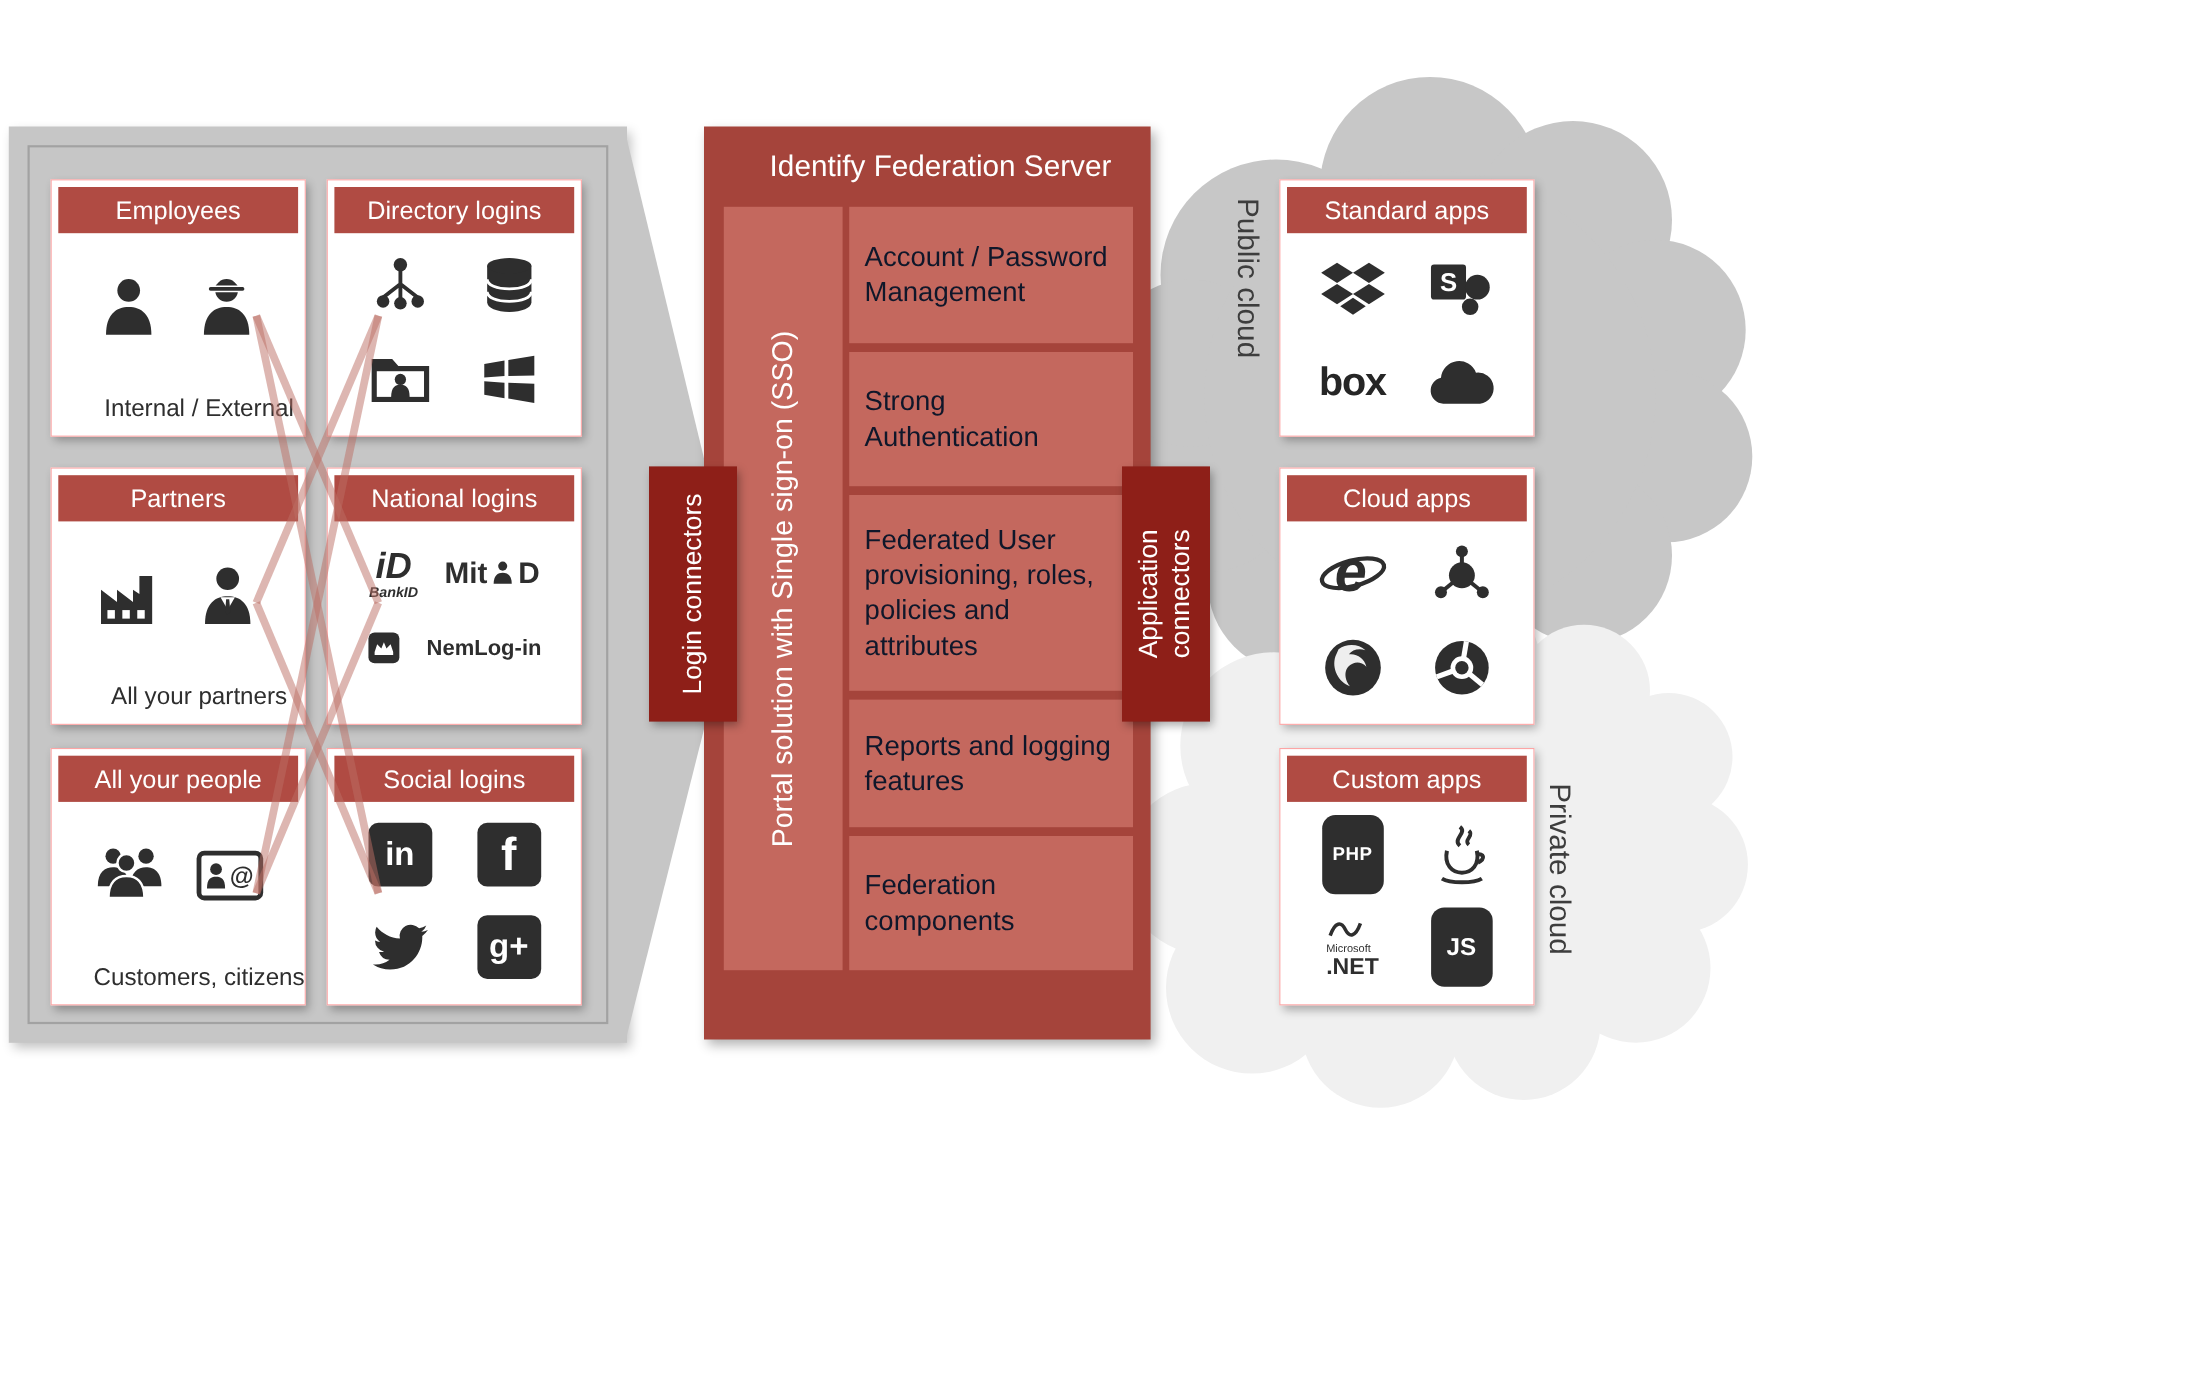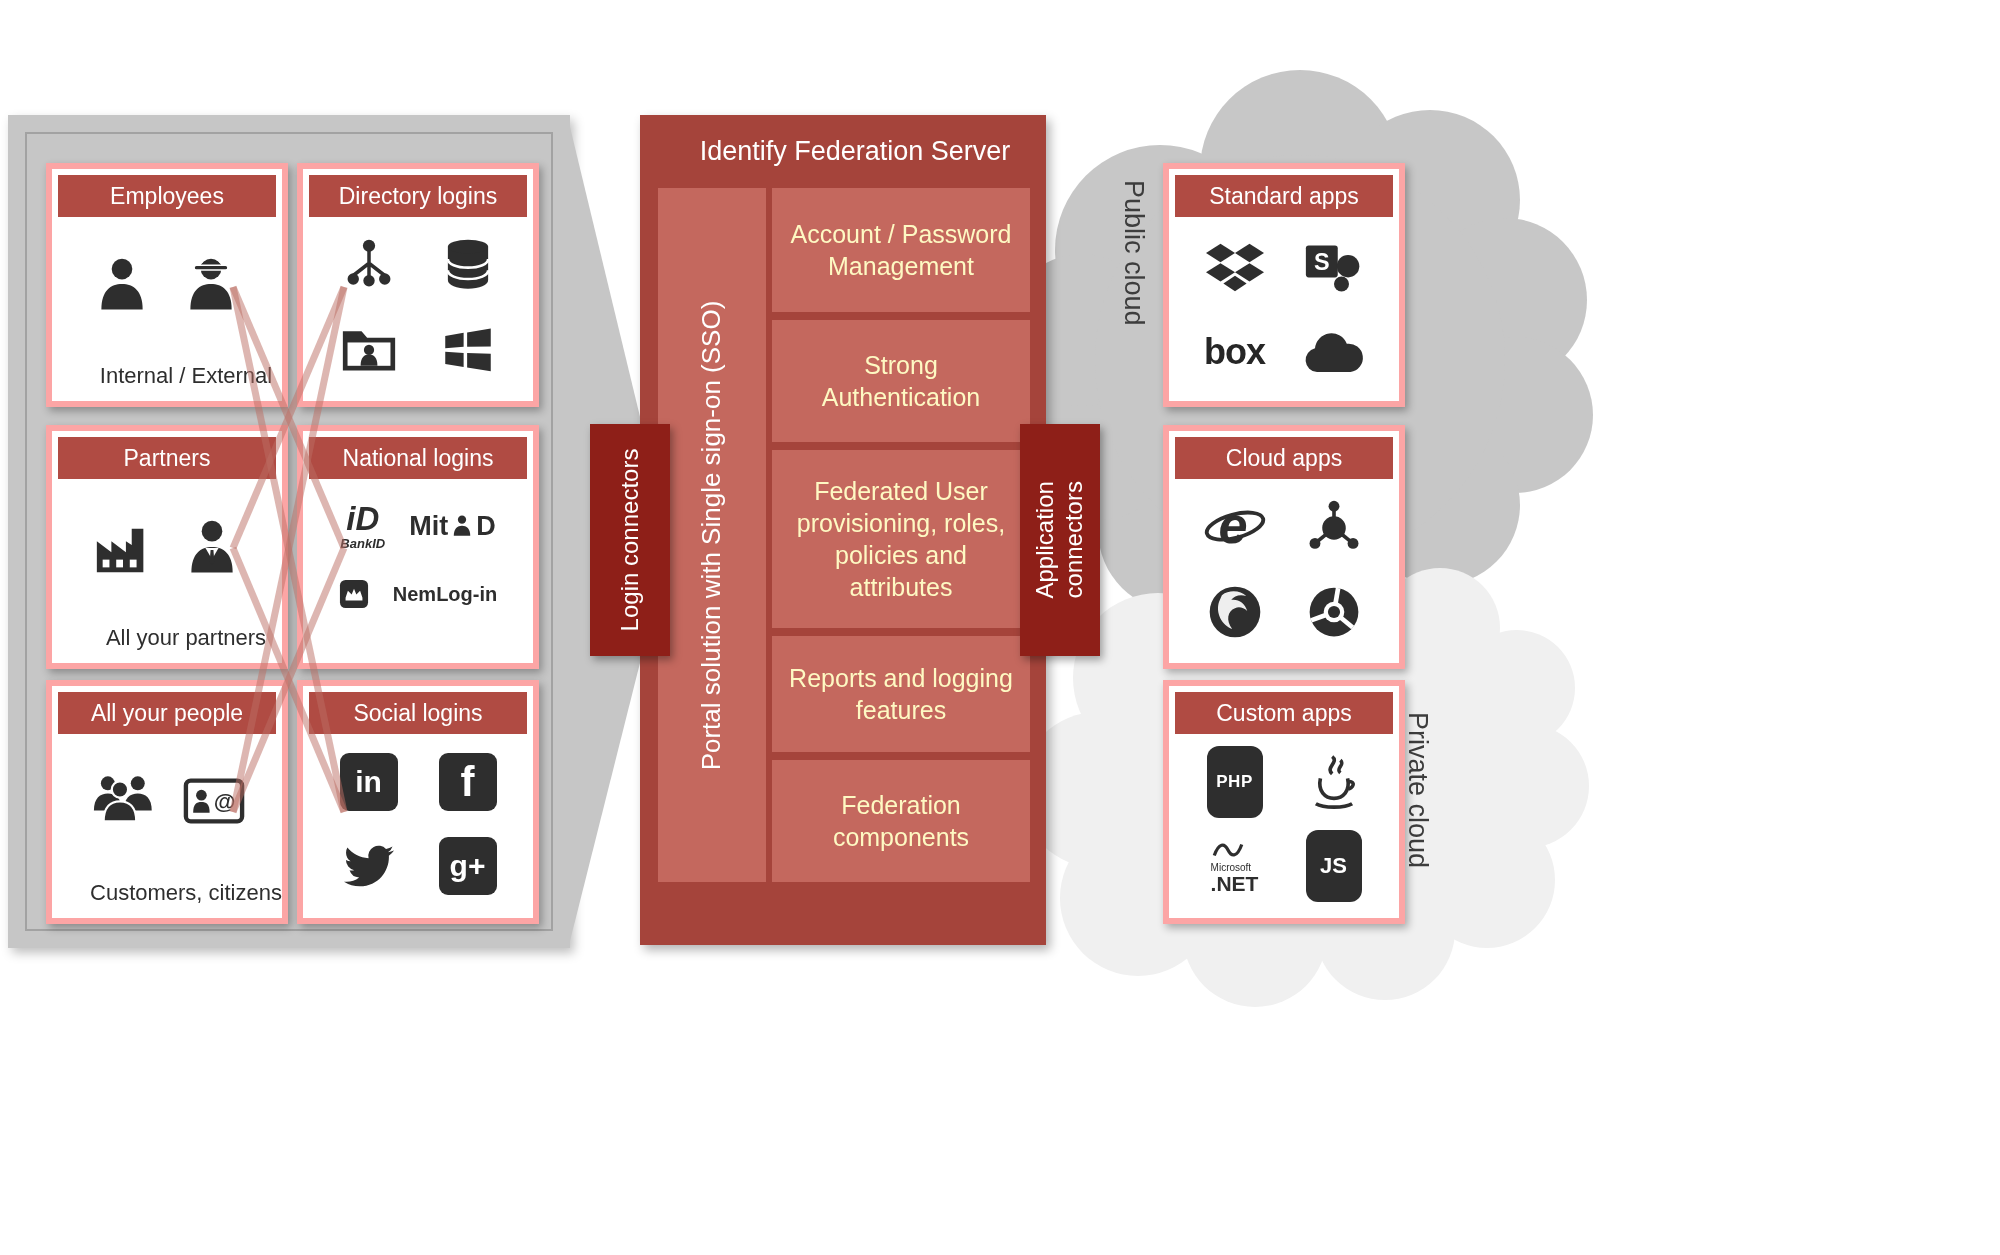--- a/index.html
+++ b/index.html
@@ -6,21 +6,21 @@
   body{font-family:"Liberation Sans",sans-serif;color:#2e2e2e;}
   .stage{position:relative;width:2000px;height:1255px;overflow:hidden;background:#fff;}
 
   .bg-svg{position:absolute;left:0;top:0;z-index:0;pointer-events:none;}
   .funnel-svg{position:absolute;left:0;top:0;z-index:2;pointer-events:none;}
   .lines-svg{position:absolute;left:0;top:0;z-index:4;pointer-events:none;}
 
   .left-panel{position:absolute;left:8px;top:115px;width:562px;height:833px;background:#c6c6c6;z-index:1;box-shadow:4px 5px 10px rgba(0,0,0,.25);}
   .panel-inner{position:absolute;left:17px;top:17px;right:17px;bottom:17px;border:2px solid #a2a2a2;}
 
-  .wbox{position:absolute;width:230px;height:232px;background:#fff;border:6px solid #fca5a5;box-shadow:3px 4px 8px rgba(0,0,0,.3);z-index:3;}
+  .wbox{position:absolute;width:230px;height:232px;background:#fff;border:1px solid #fca5a5;box-shadow:3px 4px 8px rgba(0,0,0,.3);z-index:3;}
   .wbox .hdr{position:absolute;left:6px;right:6px;top:6px;height:42px;background:#b04b43;color:#fff;display:flex;align-items:center;justify-content:center;font-size:23px;}
   .caption{position:absolute;left:0;right:0;bottom:12px;text-align:center;font-size:22px;color:#2e2e2e;padding-left:38px;}
   .icon-row{position:absolute;left:0;right:0;top:86px;display:flex;justify-content:center;align-items:center;gap:28px;}
   .icon-grid{position:absolute;left:16px;right:16px;top:54px;bottom:10px;display:grid;grid-template-columns:1fr 1fr;place-items:center;}
   .natrow1{position:absolute;left:0;right:0;top:62px;height:66px;display:flex;justify-content:center;align-items:center;gap:24px;}
   .natrow2{position:absolute;left:0;right:0;top:148px;display:flex;justify-content:center;align-items:center;gap:24px;}
 
   svg.ic{fill:#2e2e2e;}
   .tile{width:58px;height:58px;background:#2e2e2e;border-radius:9px;color:#fff;display:flex;align-items:center;justify-content:center;font-weight:bold;}
   .tile.fb span{font-size:42px;}
@@ -39,21 +39,21 @@
   .nem{font-size:20px;font-weight:bold;}
   .dotnet{display:flex;flex-direction:column;align-items:flex-start;line-height:1;}
   .dotnet .ms{font-size:10px;margin-top:2px;}
   .dotnet .net{font-size:21px;font-weight:bold;}
 
   .center-panel{position:absolute;left:640px;top:115px;width:406px;height:830px;background:#a5443b;z-index:5;box-shadow:4px 5px 10px rgba(0,0,0,.3);}
   .cp-title{height:73px;display:flex;align-items:center;justify-content:center;color:#fff;font-size:27px;margin-left:24px;}
   .sso{position:absolute;left:18px;top:73px;width:108px;height:694px;background:#c4685e;display:flex;align-items:center;justify-content:center;}
   .sso span{transform:rotate(-90deg);white-space:nowrap;color:#fff;font-size:26px;}
   .modules{position:absolute;left:132px;top:73px;width:258px;height:694px;display:flex;flex-direction:column;gap:8px;}
-  .module{flex:none;background:#c4685e;color:#fef9c3;display:flex;align-items:center;justify-content:center;text-align:center;font-size:25px;line-height:1.28;padding:0 14px;box-sizing:border-box;}
+  .module{flex:none;background:#c4685e;color:#0f172a;display:flex;align-items:center;justify-content:center;font-size:25px;line-height:1.28;padding:0 14px;box-sizing:border-box;}
   .module:nth-child(1){height:124px;}
   .module:nth-child(2){height:122px;}
   .module:nth-child(3){height:178px;}
   .module:nth-child(4){height:116px;}
   .module:nth-child(5){height:122px;}
 
   .tab{position:absolute;width:80px;height:232px;background:#8e1f18;display:flex;align-items:center;justify-content:center;z-index:6;box-shadow:3px 4px 8px rgba(0,0,0,.35);}
   .tab .rot{transform:rotate(-90deg);color:#fff;font-size:24px;white-space:nowrap;}
   .tab .rot2{transform:rotate(-90deg);color:#fff;font-size:24px;width:228px;text-align:center;line-height:1.2;}
 

